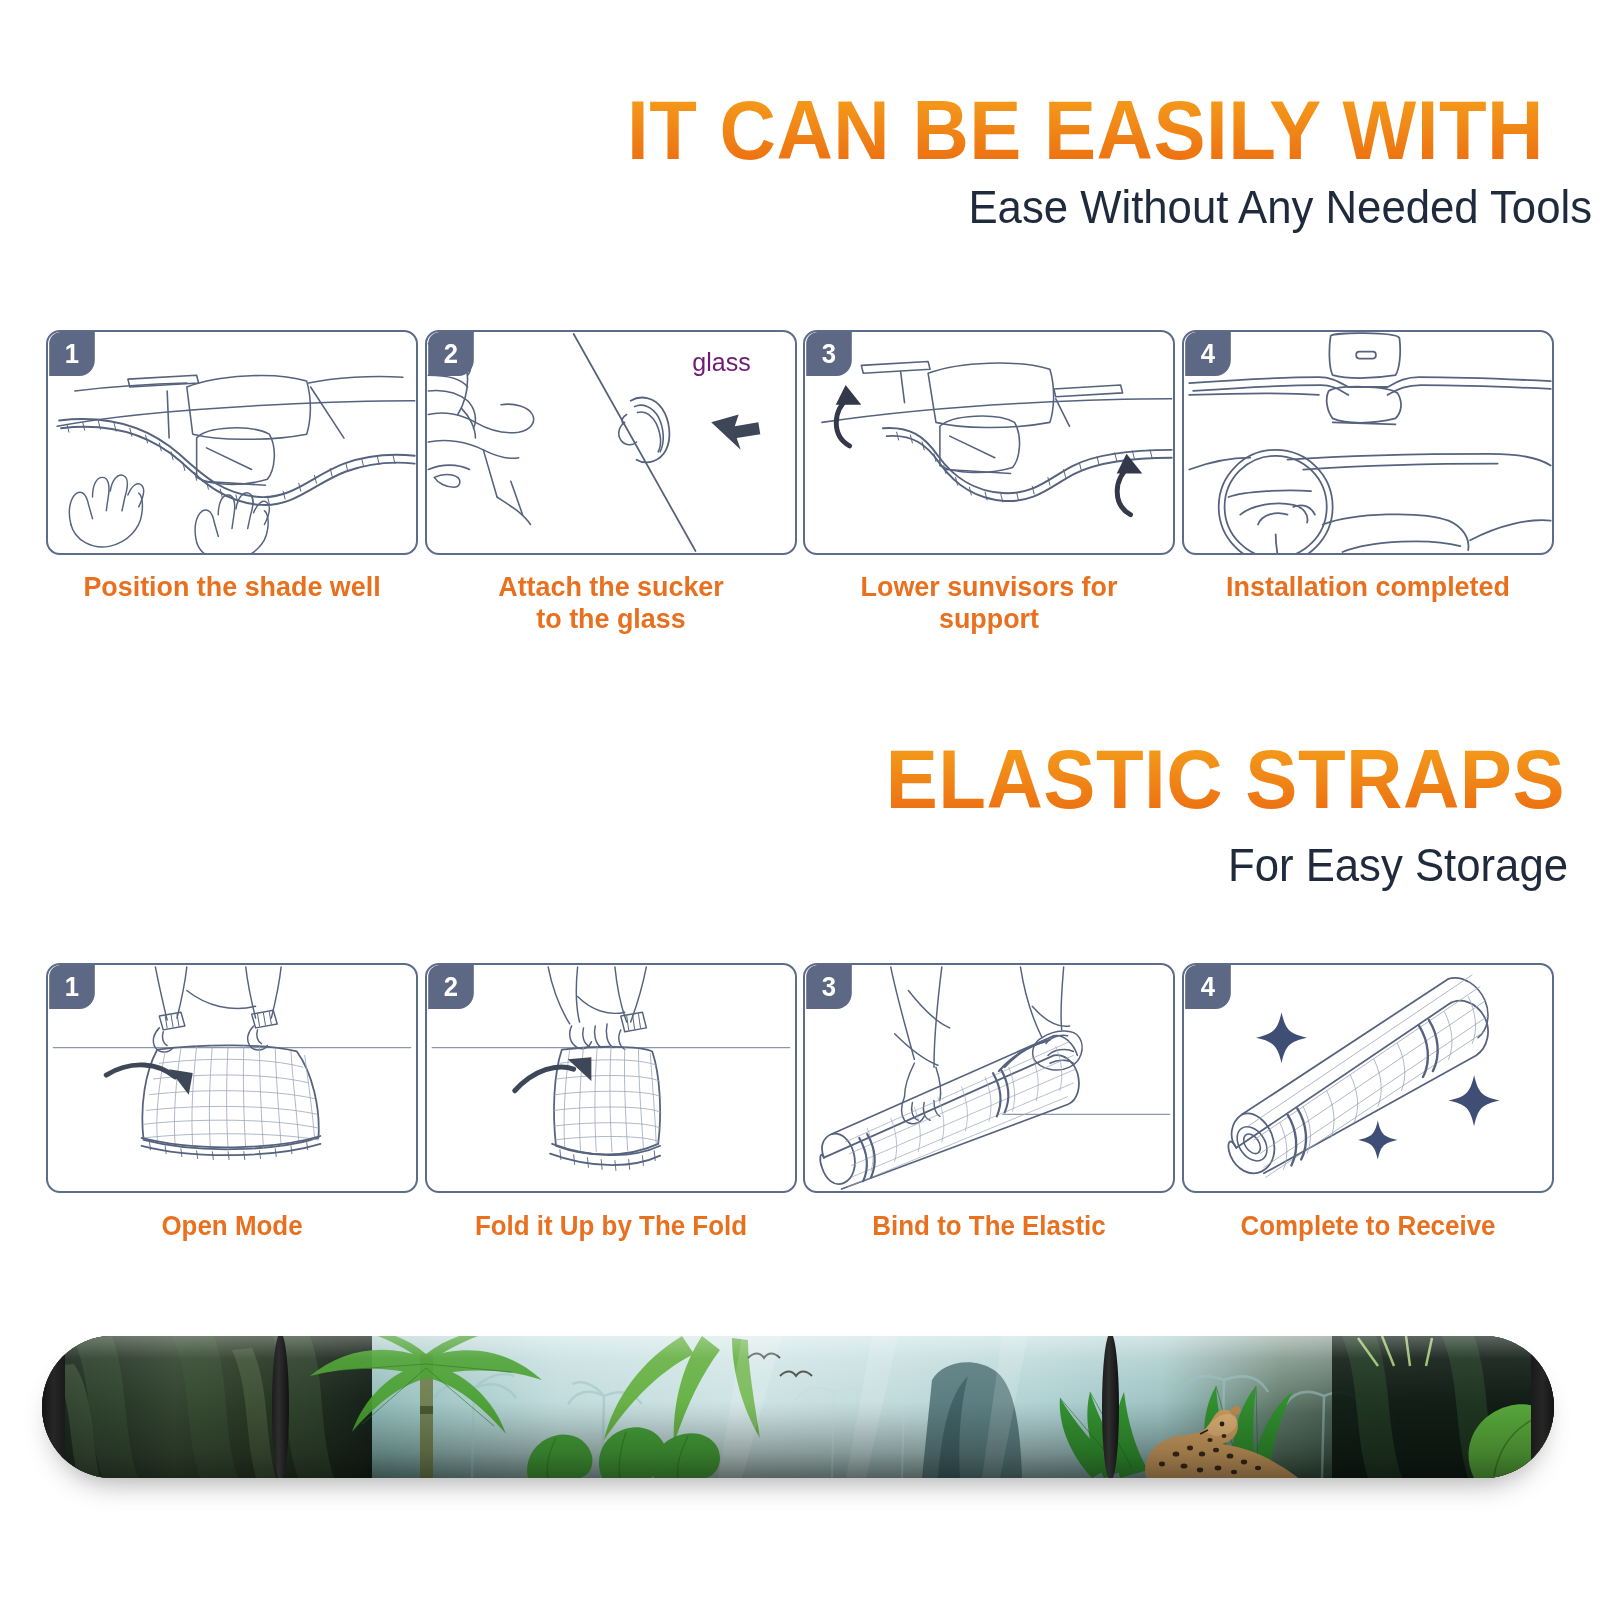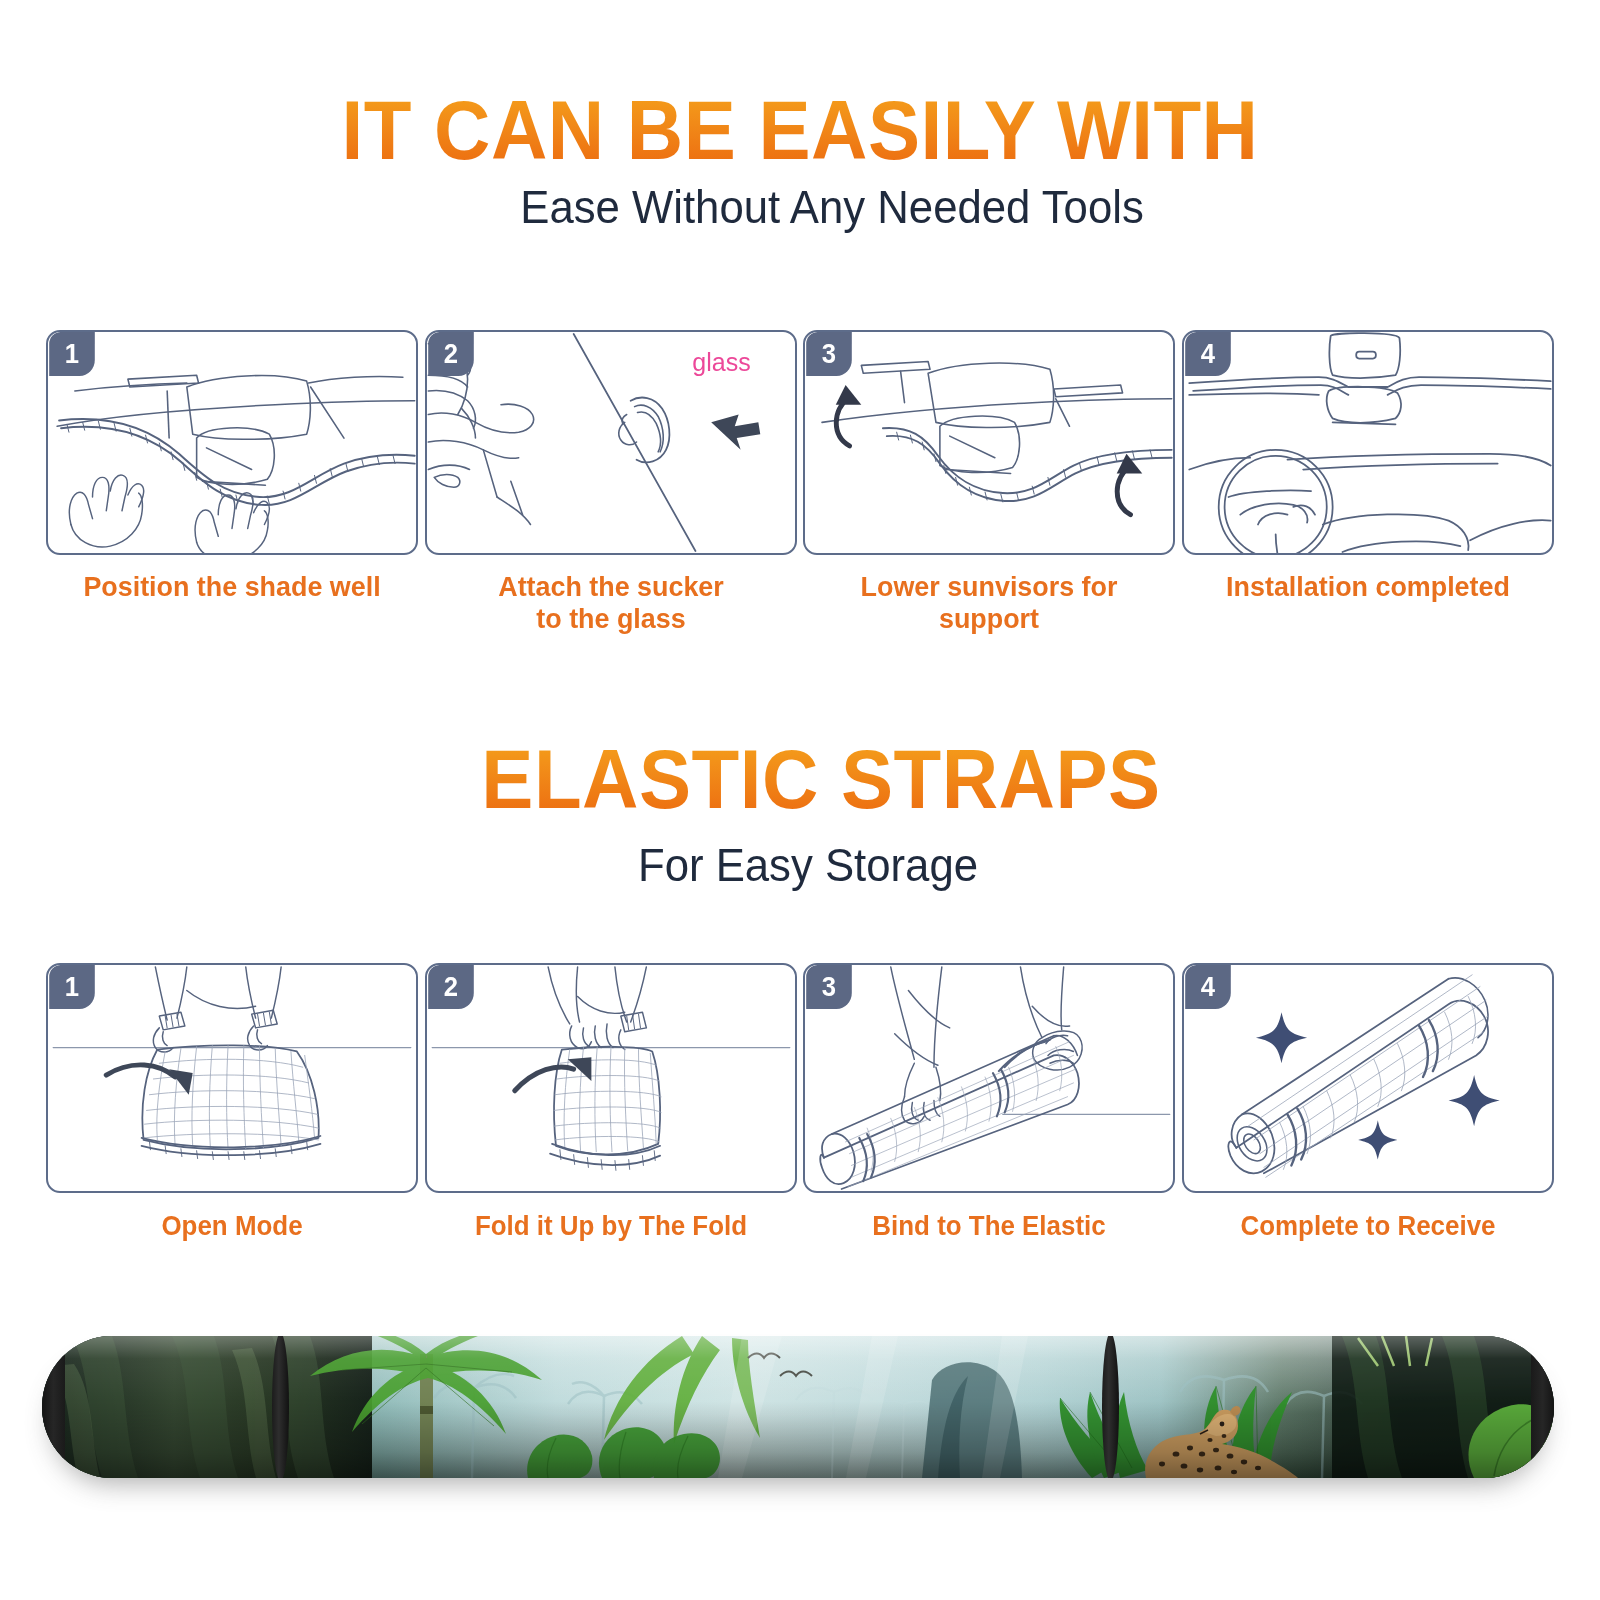--- a/index.html
+++ b/index.html
@@ -10,21 +10,21 @@
   body {
     width: 1600px;
     height: 1600px;
     position: relative;
     overflow: hidden;
     font-family: "Liberation Sans", sans-serif;
     -webkit-font-smoothing: antialiased;
   }
 
   
-  .section-head { text-align: center; width: 100%; }
+  .section-head { text-align: right; width: 100%; }
 
   .big-title {
     font-family: "Liberation Sans", sans-serif;
     font-weight: 700;
     font-size: 84px;
     line-height: 1.0;
     letter-spacing: 0.5px;
     transform: scaleX(0.93);
     background-image: linear-gradient(180deg, #F5A11B 0%, #F18A18 42%, #EC6A10 100%);
     -webkit-background-clip: text;
@@ -103,21 +103,21 @@
     transform: scaleX(0.96);
     white-space: pre-line;
   }
   #row-storage .caption { font-size: 27px; margin-top: 18px; }
 
   .glass-label {
     position: absolute;
     right: 44px;
     top: 16px;
     font-size: 25px;
-    color: #ec4899;
+    color: #701a75;
     z-index: 5;
   }
 
   
   #product {
     position: absolute;
     left: 42px;
     top: 1336px;
     width: 1512px;
     height: 142px;

